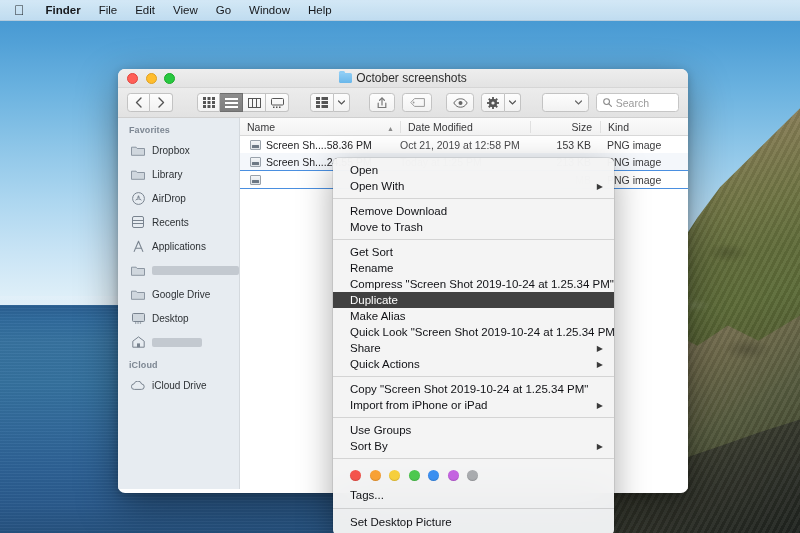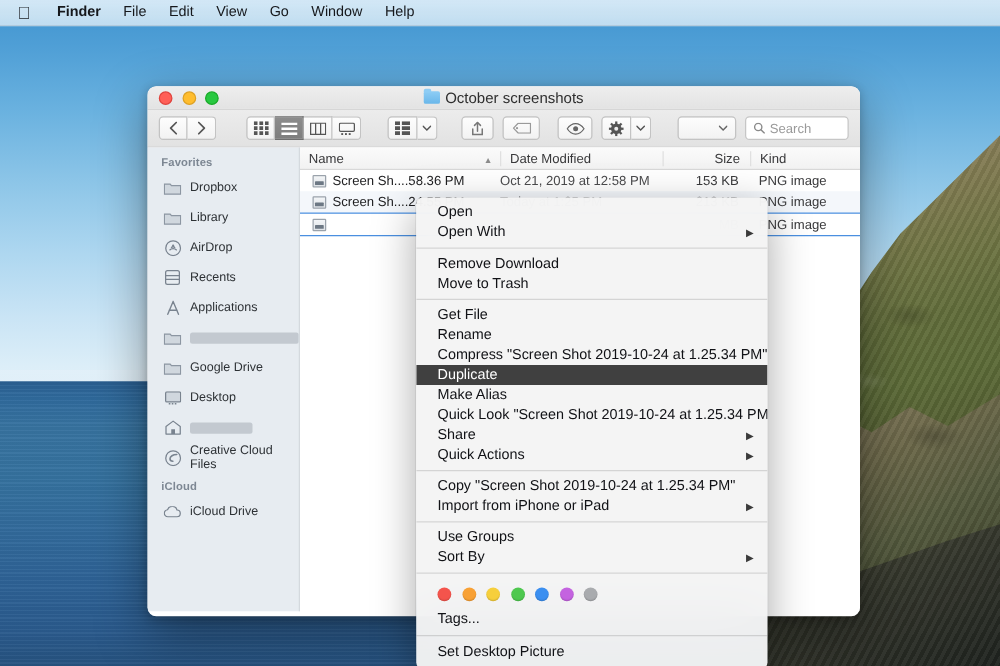--- a/index.html
+++ b/index.html
@@ -507,29 +507,20 @@
       </div>
       <div class="sb-item">
         <span class="sb-ico">
             <svg width="13" height="12" viewBox="0 0 13 12">
               <path d="M0.8 5.2L6.5 0.9l5.7 4.3v6H0.8z" fill="none" stroke="#79838f" stroke-width="1" stroke-linejoin="round"></path>
               <rect x="5" y="7.4" width="3" height="3.8" fill="#79838f"></rect>
             </svg>
           </span>
         <span class="redacted" style="width:50px"></span>
       </div>
-      <div class="sb-item">
-        <span class="sb-ico">
-            <svg width="13" height="13" viewBox="0 0 13 13">
-              <circle cx="6.5" cy="6.5" r="5.9" fill="none" stroke="#79838f" stroke-width="1"></circle>
-              <path d="M9.4 3.6c-3 0-5.4 1.5-5.4 3.4 0 1.2 1 2 2.3 2" fill="none" stroke="#79838f" stroke-width="1.3" stroke-linecap="round"></path>
-            </svg>
-          </span>
-        <span>Creative Cloud Files</span>
-      </div>
 
       <div class="sb-head" style="padding-top:6px">iCloud</div>
       <div class="sb-item">
         <span class="sb-ico">
             <svg width="14" height="9" viewBox="0 0 14 9">
               <path d="M3.4 8.4a2.8 2.8 0 0 1-.3-5.6A3.9 3.9 0 0 1 10.6 3a2.7 2.7 0 0 1-.2 5.4z" fill="none" stroke="#79838f" stroke-width="1" stroke-linejoin="round"></path>
             </svg>
           </span>
         <span>iCloud Drive</span>
       </div>
@@ -594,21 +585,21 @@
   <div class="cmi">
     <span>Remove Download</span>
   </div>
   <div class="cmi">
     <span>Move to Trash</span>
   </div>
 
   <div class="csep"></div>
 
   <div class="cmi">
-    <span>Get File</span>
+    <span>Get Sort</span>
   </div>
   <div class="cmi">
     <span>Rename</span>
   </div>
   <div class="cmi">
     <span>Compress "Screen Shot 2019-10-24 at 1.25.34 PM"</span>
   </div>
   <div class="cmi hi">
     <span>Duplicate</span>
   </div>

